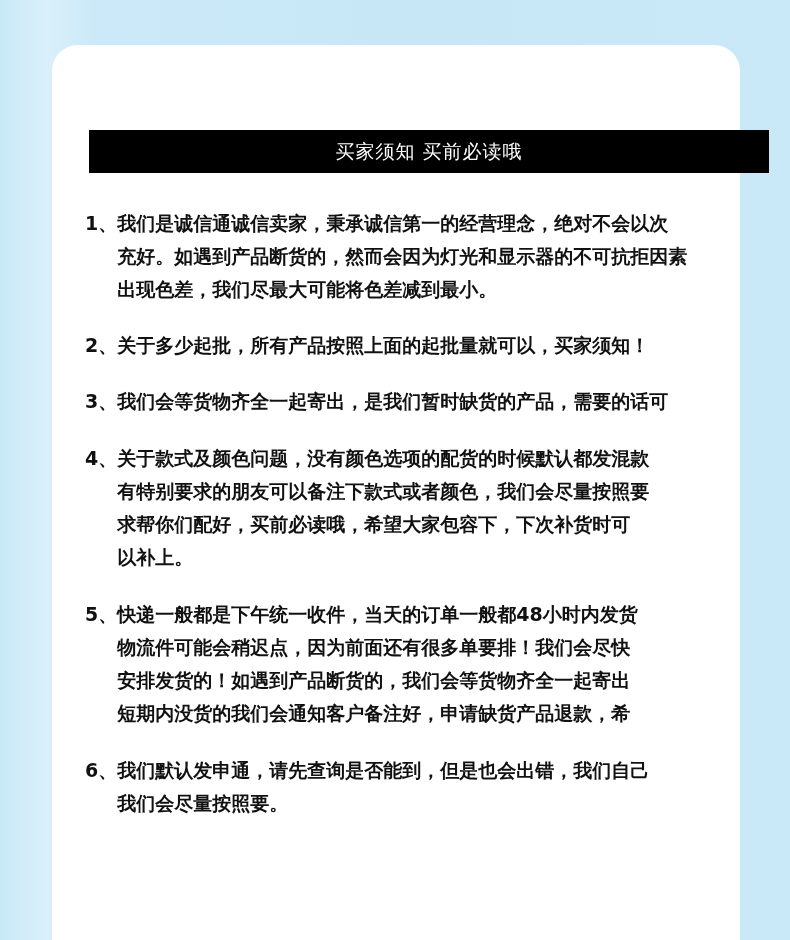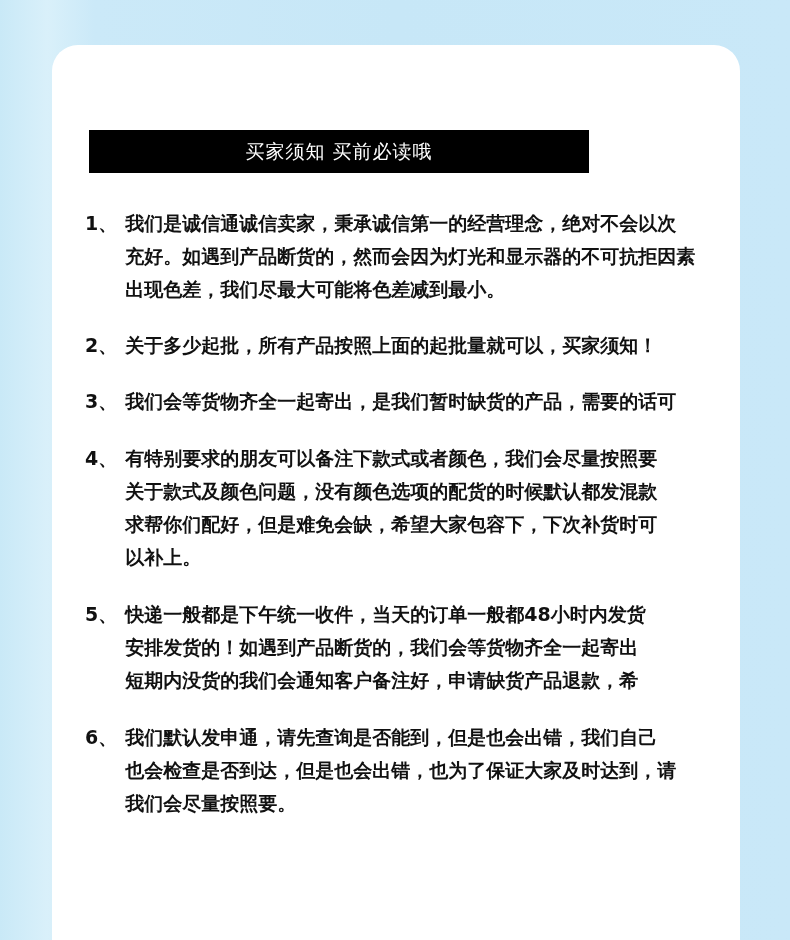--- a/index.html
+++ b/index.html
@@ -20,21 +20,21 @@
       top: 45px;
       width: 688px;
       height: 920px;
       background: #ffffff;
       border-radius: 26px 26px 0 0;
     }
     .title-bar {
       position: absolute;
       left: 37px;
       top: 85px;
-      width: 500px;
+      width: 680px;
       height: 43px;
       background: #000000;
       color: #ffffff;
       display: flex;
       align-items: center;
       justify-content: center;
       font-size: 19px;
       letter-spacing: 1px;
     }
     .notice-list {
@@ -53,21 +53,20 @@
       line-height: 33px;
       font-weight: bold;
     }
     .notice-num {
       flex: 0 0 29px;
       white-space: nowrap;
     }
     .notice-text {
       flex: 1;
       text-align: justify;
-      margin-left: 8px;
     }
     .item-1 { margin-bottom: 23px; }
     .item-2 { margin-bottom: 23px; }
     .item-3 { margin-bottom: 24px; }
     .item-4 { margin-bottom: 24px; }
     .item-5 { margin-bottom: 24px; }
   </style>
 </head>
 <body>
 
@@ -93,36 +92,36 @@
     </li>
     <li class="notice-item item-3">
       <span class="notice-num">3、</span>
       <div class="notice-text">
         <div>我们会等货物齐全一起寄出，是我们暂时缺货的产品，需要的话可</div>
       </div>
     </li>
     <li class="notice-item item-4">
       <span class="notice-num">4、</span>
       <div class="notice-text">
+        <div>关于款式及颜色问题，没有颜色选项的配货的时候默认都发混款</div>
         <div>有特别要求的朋友可以备注下款式或者颜色，我们会尽量按照要</div>
-        <div>关于款式及颜色问题，没有颜色选项的配货的时候默认都发混款</div>
-        <div>求帮你们配好，但是难免会缺，希望大家包容下，下次补货时可</div>
+        <div>求帮你们配好，买前必读哦，希望大家包容下，下次补货时可</div>
         <div>以补上。</div>
       </div>
     </li>
     <li class="notice-item item-5">
       <span class="notice-num">5、</span>
       <div class="notice-text">
         <div>快递一般都是下午统一收件，当天的订单一般都48小时内发货</div>
+        <div>物流件可能会稍迟点，因为前面还有很多单要排！我们会尽快</div>
         <div>安排发货的！如遇到产品断货的，我们会等货物齐全一起寄出</div>
         <div>短期内没货的我们会通知客户备注好，申请缺货产品退款，希</div>
       </div>
     </li>
     <li class="notice-item item-6">
       <span class="notice-num">6、</span>
       <div class="notice-text">
         <div>我们默认发申通，请先查询是否能到，但是也会出错，我们自己</div>
-        <div>也会检查是否到达，但是也会出错，也为了保证大家及时达到，请</div>
         <div>我们会尽量按照要。</div>
       </div>
     </li>
   </ol>
 </div>
 
 </body></html>

